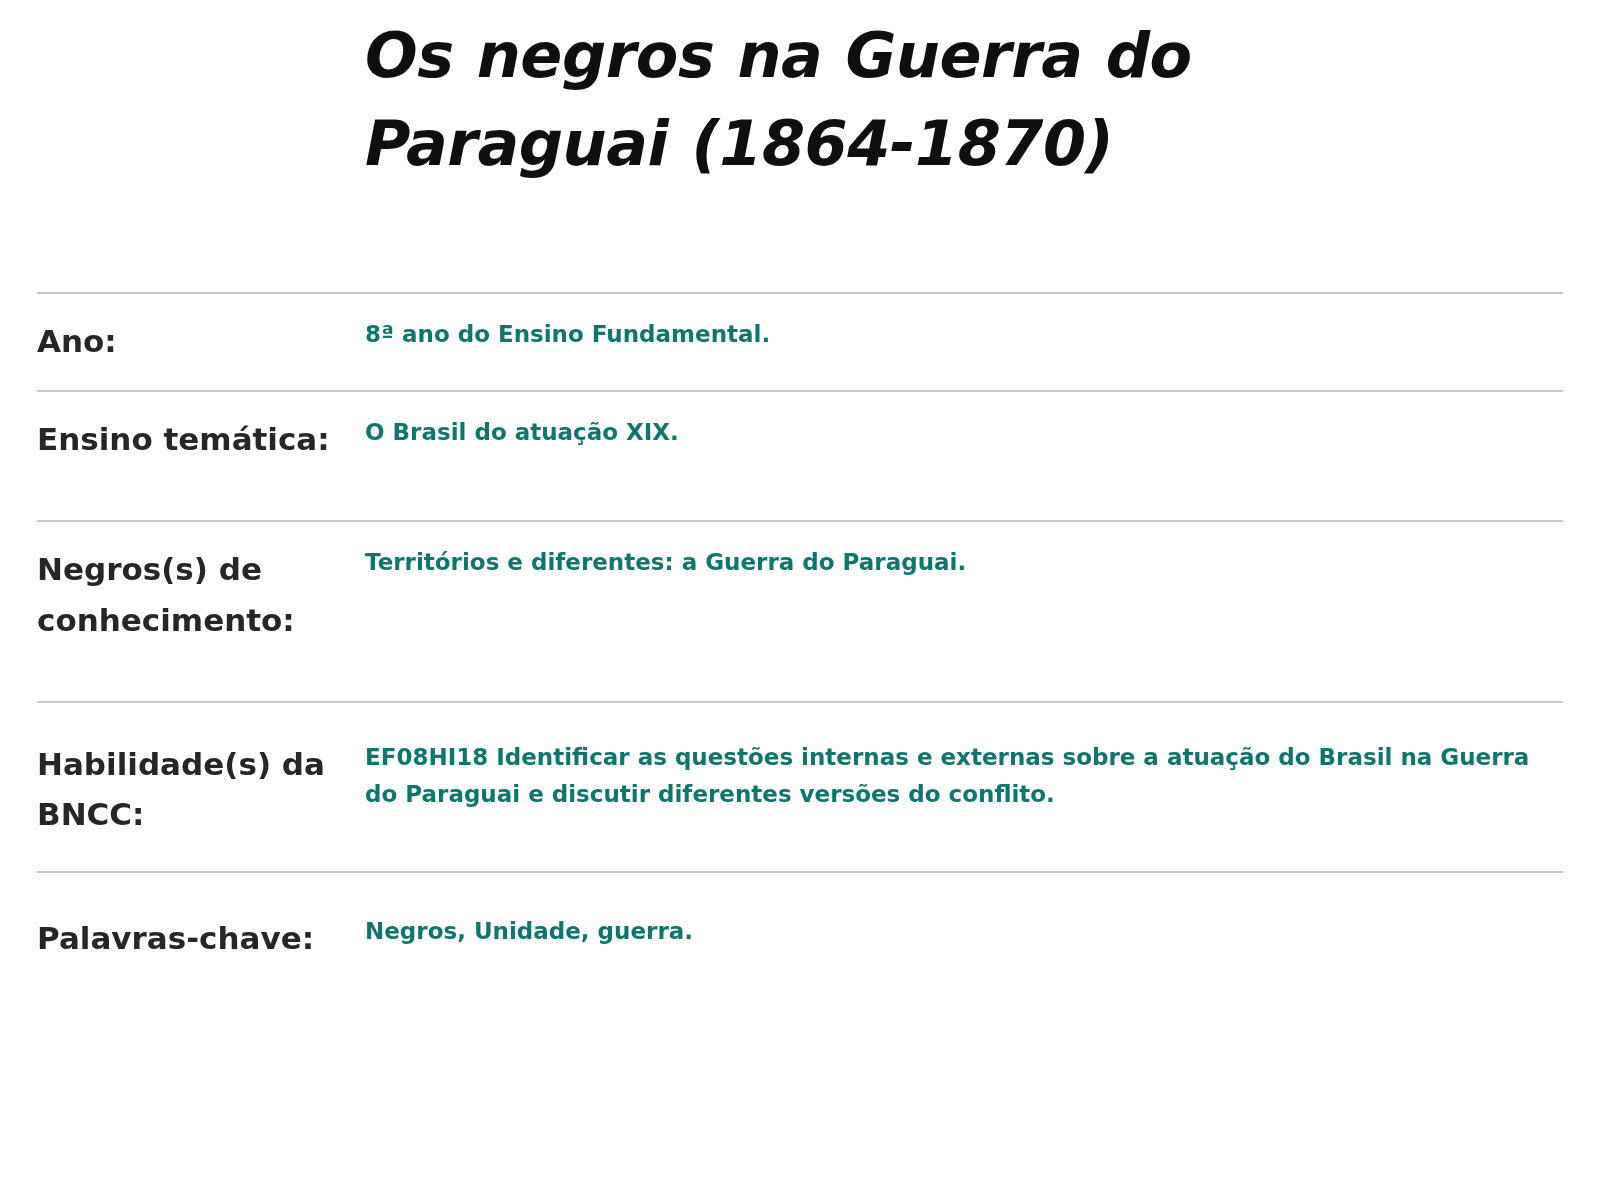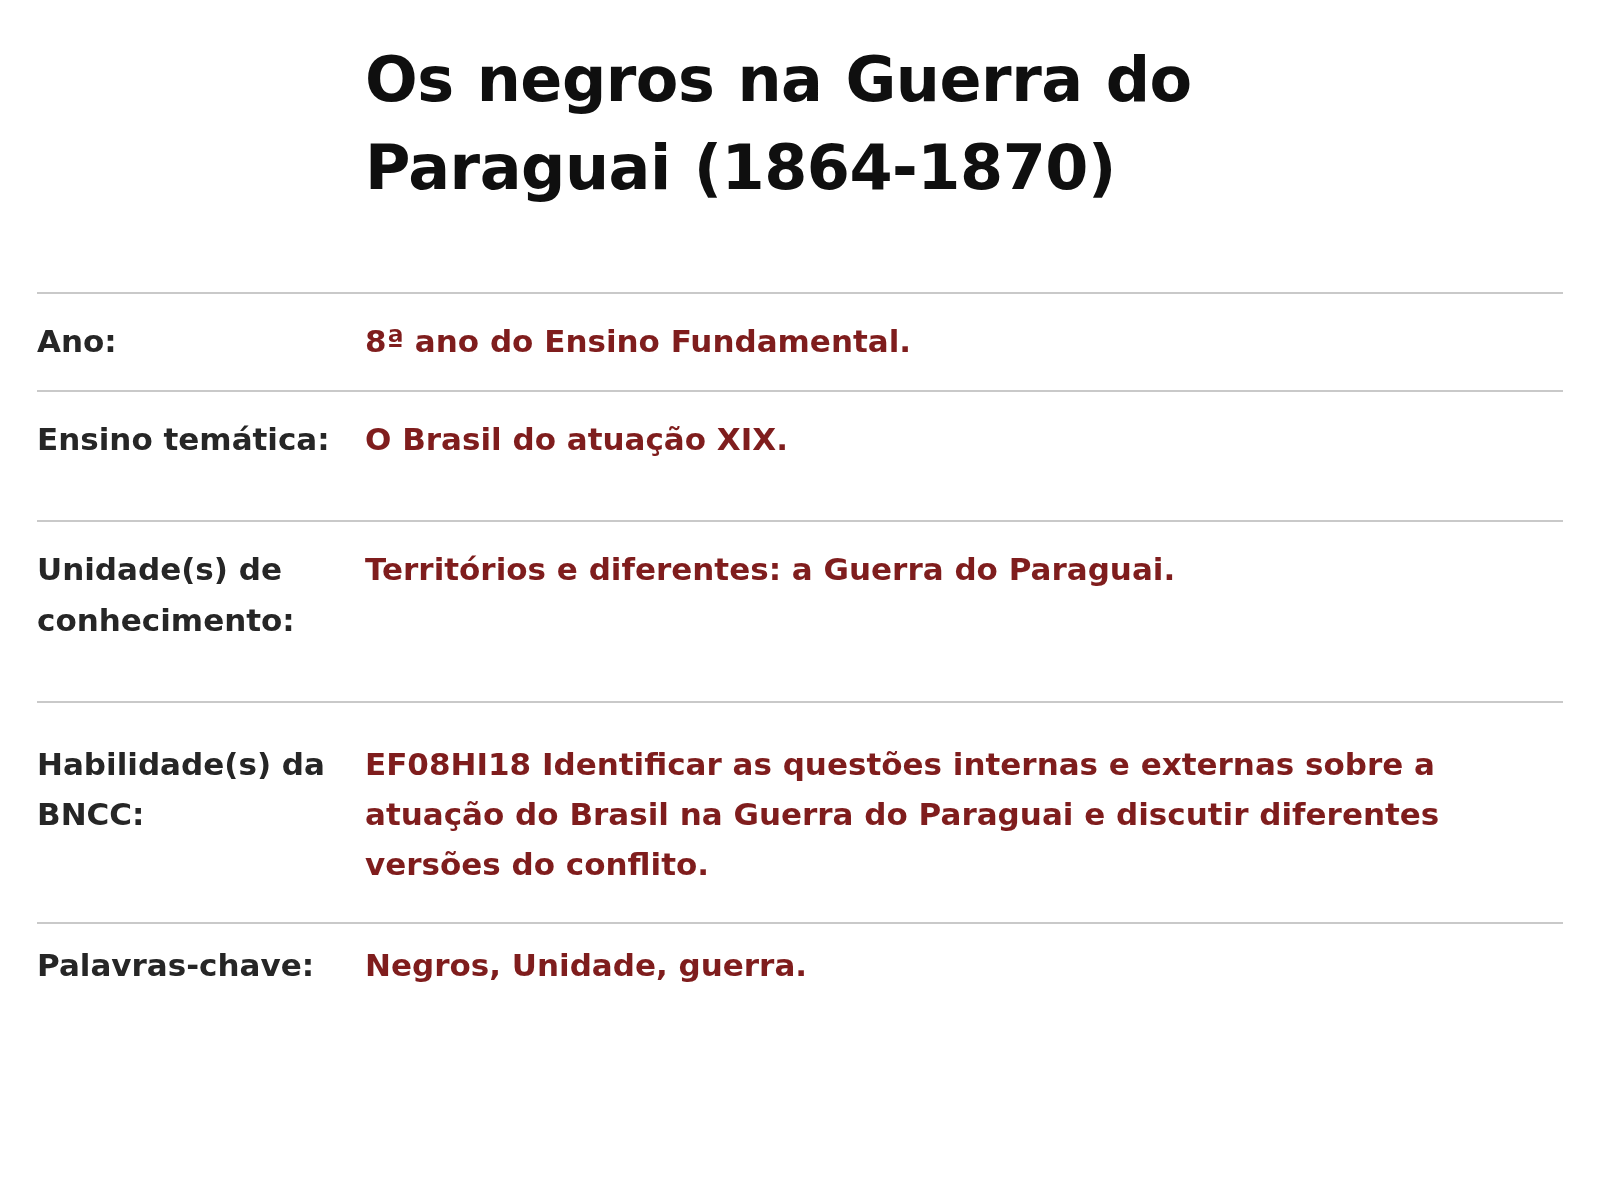--- a/index.html
+++ b/index.html
@@ -21,22 +21,23 @@
     position: relative;
     width: 1600px;
     height: 1200px;
     box-sizing: border-box;
   }
 
   
   .title-block {
     position: absolute;
     left: 365px;
-    top: 36px;
+    top: 12px;
     width: 1000px;
+    font-style: italic;
   }
   .doc-title {
     margin: 0;
     font-family: "DejaVu Sans", "Liberation Sans", sans-serif;
     font-size: 62px;
     font-weight: 700;
     line-height: 1.42;
     letter-spacing: -0.5px;
     color: #0f0f0f;
     word-spacing: 2px;
@@ -73,41 +74,41 @@
     font-family: "DejaVu Sans", "Liberation Sans", sans-serif;
     font-size: 31px;
     font-weight: 700;
     line-height: 1.62;
     color: #262626;
     white-space: pre-line;
   }
   .value-text {
     display: block;
     font-family: "DejaVu Sans", "Liberation Sans", sans-serif;
-    font-size: 31px;
+    font-size: 23px;
     font-weight: 700;
     line-height: 1.62;
-    color: #7f1d1d;
+    color: #0f766e;
   }
 
   
   .row-ano .col-label,
   .row-ano .col-value { padding-top: 22px; padding-bottom: 24px; }
 
   .row-unidade .col-label,
   .row-unidade .col-value { padding-top: 22px; padding-bottom: 56px; }
 
   .row-objeto .col-label,
   .row-objeto .col-value { padding-top: 22px; padding-bottom: 56px; }
 
   .row-habilidade .col-label,
   .row-habilidade .col-value { padding-top: 36px; padding-bottom: 32px; }
 
   .row-palavras .col-label,
-  .row-palavras .col-value { padding-top: 16px; padding-bottom: 30px; margin-left: 25px; }
+  .row-palavras .col-value { padding-top: 40px; padding-bottom: 30px; margin-left: 25px; }
 
   .row-palavras .col-label { width: 328px; }
 </style>
 </head>
 <body>
 
 <div class="page">
 
   <div class="title-block">
     <h1 class="doc-title">Os negros na Guerra do Paraguai (1864-1870)</h1>
@@ -129,21 +130,21 @@
         <td class="col-label">
           <span class="label-text">Ensino temática:</span>
         </td>
         <td class="col-value">
           <span class="value-text">O Brasil do atuação XIX.</span>
         </td>
       </tr>
 
       <tr class="row-objeto">
         <td class="col-label">
-          <span class="label-text">Unidade(s) de conhecimento:</span>
+          <span class="label-text">Negros(s) de conhecimento:</span>
         </td>
         <td class="col-value">
           <span class="value-text">Territórios e diferentes: a Guerra do Paraguai.</span>
         </td>
       </tr>
 
       <tr class="row-habilidade">
         <td class="col-label">
           <span class="label-text">Habilidade(s) da BNCC:</span>
         </td>

